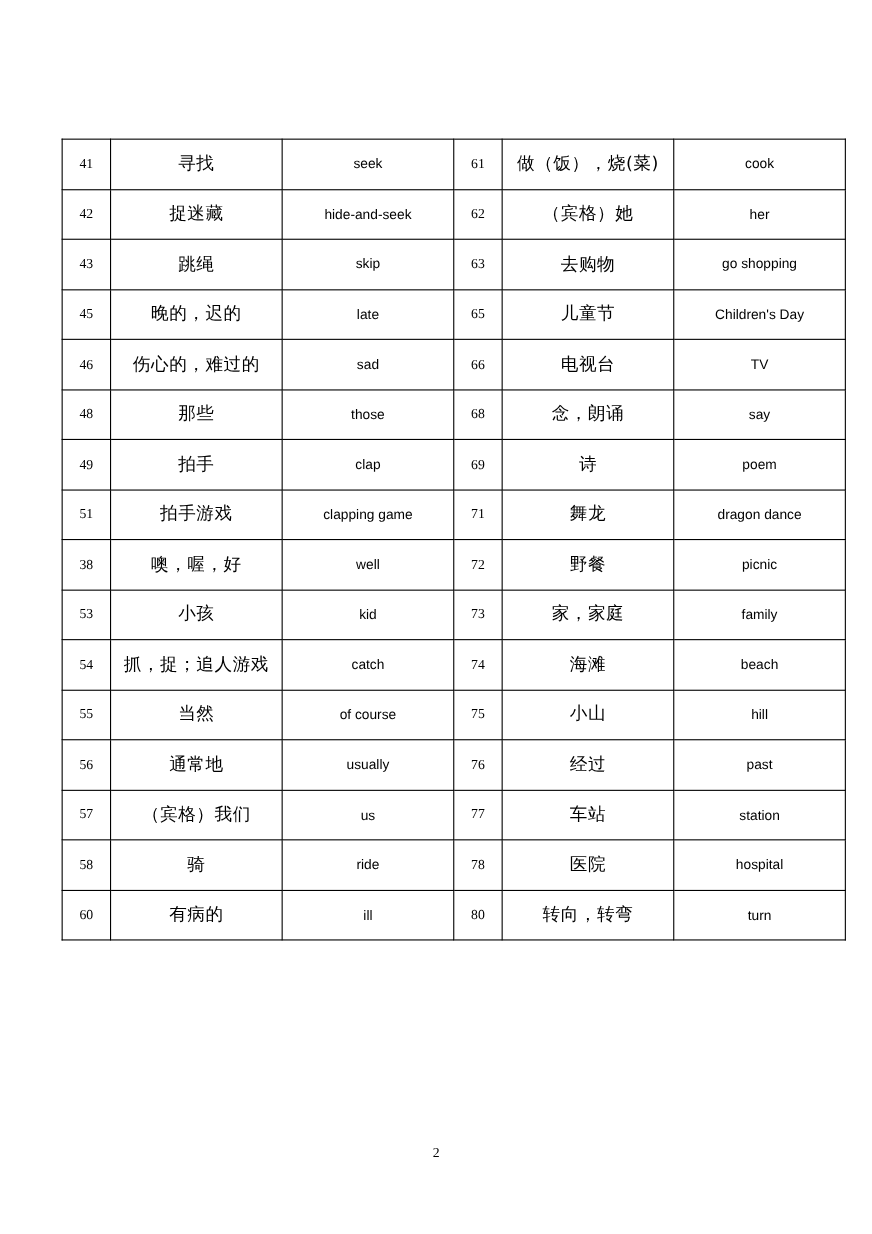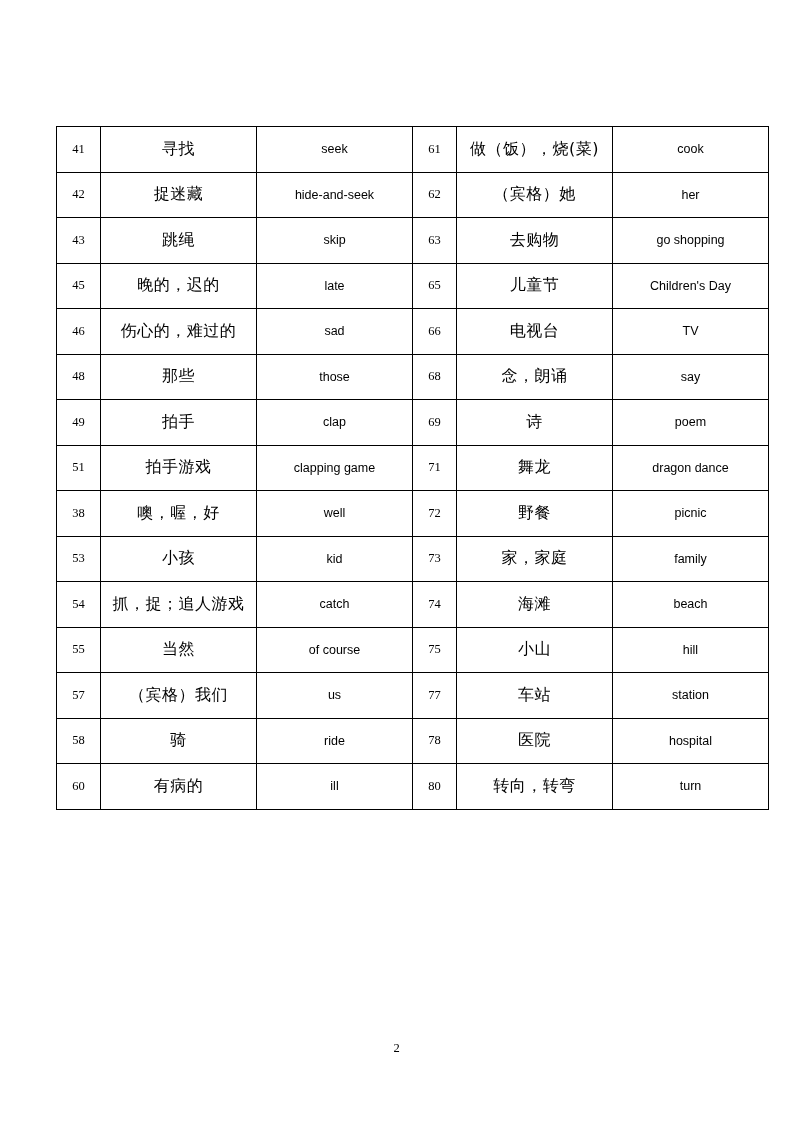--- a/index.html
+++ b/index.html
@@ -162,20 +162,28 @@
           </tr>
           <tr>
             <td class="num">55</td>
             <td class="cn">当然</td>
             <td class="en">of course</td>
             <td class="num">75</td>
             <td class="cn">小山</td>
             <td class="en">hill</td>
           </tr>
           <tr>
+            <td class="num">56</td>
+            <td class="cn">通常地</td>
+            <td class="en">usually</td>
+            <td class="num">76</td>
+            <td class="cn">经过</td>
+            <td class="en">past</td>
+          </tr>
+          <tr>
             <td class="num">57</td>
             <td class="cn">（宾格）我们</td>
             <td class="en">us</td>
             <td class="num">77</td>
             <td class="cn">车站</td>
             <td class="en">station</td>
           </tr>
           <tr>
             <td class="num">58</td>
             <td class="cn">骑</td>

